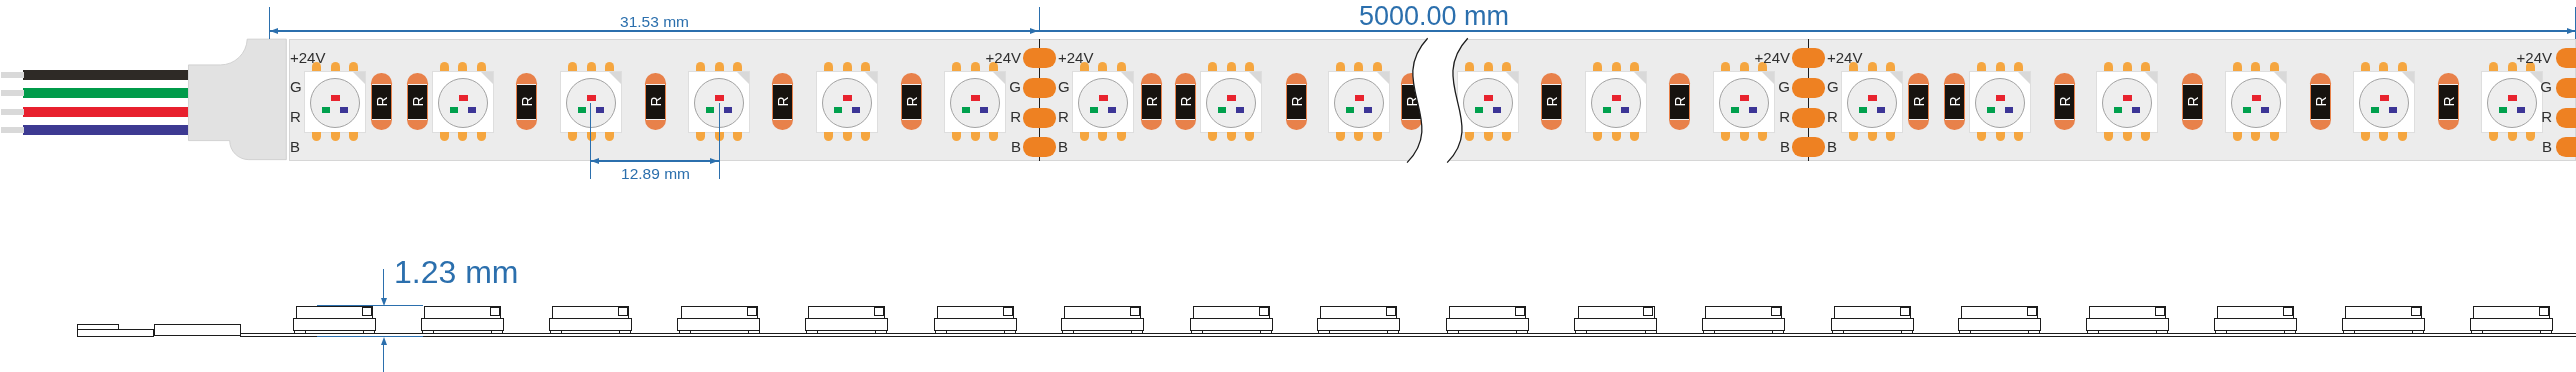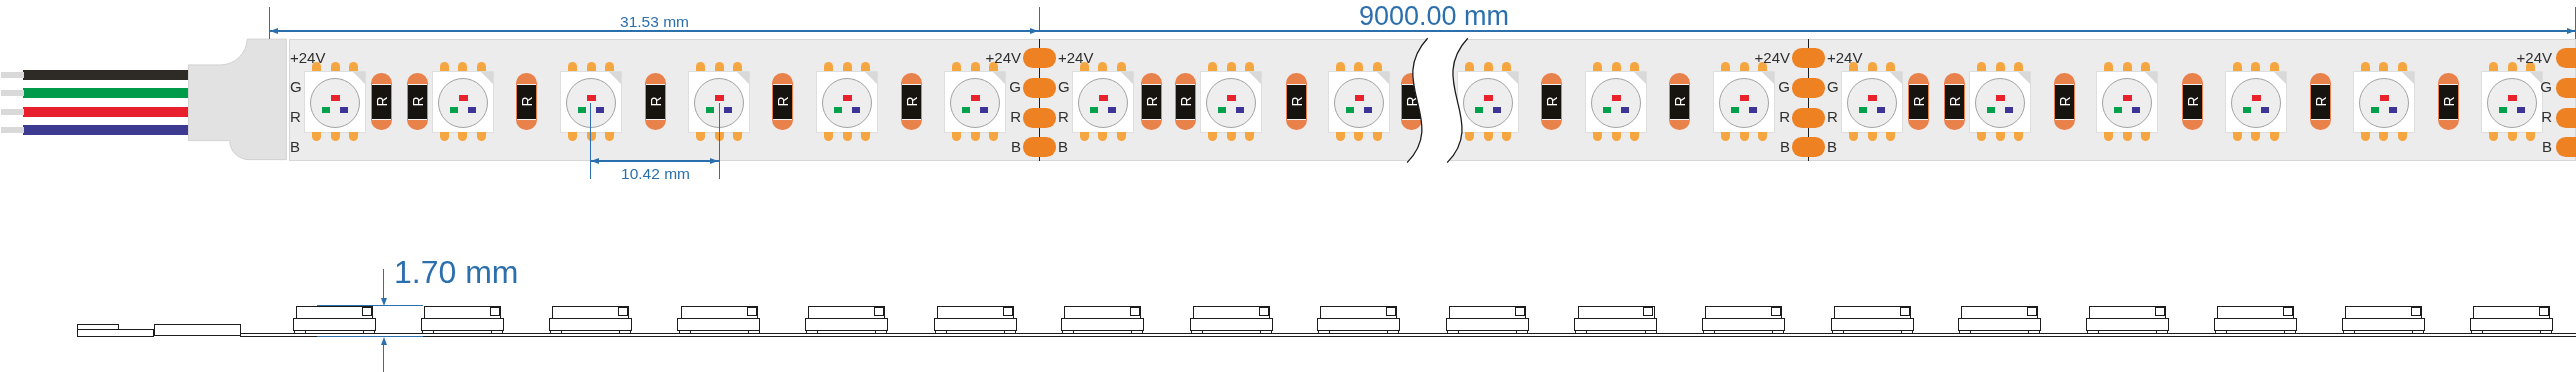--- a/index.html
+++ b/index.html
@@ -431,28 +431,28 @@
     </svg>
 
     <div class="dim" style="left:270px;top:30px;width:2306px;height:1.5px;"></div>
     <div class="dim" style="left:269px;top:7.2px;width:1px;height:32px;"></div>
     <div class="dim" style="left:1039px;top:7.2px;width:1px;height:23px;"></div>
     <div class="dim" style="left:2575px;top:7.2px;width:1px;height:32px;"></div>
     <div class="arr left" style="left:270px;top:27.6px;"></div>
     <div class="arr right" style="left:1030px;top:27.6px;"></div>
     <div class="arr right" style="left:2567px;top:27.6px;"></div>
     <div class="dim-text" style="left:577px;top:13px;width:155px;text-align:center;font-size:15.5px;">31.53 mm</div>
-    <div class="dim-text" style="left:1331px;top:0.5px;width:206px;text-align:center;font-size:27px;">9000.00 mm</div>
+    <div class="dim-text" style="left:1331px;top:0.5px;width:206px;text-align:center;font-size:27px;">5000.00 mm</div>
 
     <div class="dim" style="left:590px;top:103px;width:1px;height:76px;"></div>
     <div class="dim" style="left:719px;top:103px;width:1px;height:76px;"></div>
     <div class="dim" style="left:591px;top:160px;width:128px;height:1.5px;"></div>
     <div class="arr left" style="left:591px;top:158px;"></div>
     <div class="arr right" style="left:710px;top:158px;"></div>
-    <div class="dim-text" style="left:578px;top:165px;width:155px;text-align:center;font-size:15.5px;">10.42 mm</div>
+    <div class="dim-text" style="left:578px;top:165px;width:155px;text-align:center;font-size:15.5px;">12.89 mm</div>
 
   </div>
 
   <div class="abs" id="sideview" style="left:0;top:206px;width:2603px;height:166px;">
 
     <div class="sv" style="left:77px;top:118px;width:42px;height:6.2px;"></div>
     <div class="sv" style="left:77px;top:123px;width:77px;height:7.7px;"></div>
     <div class="sv" style="left:154px;top:118px;width:87px;height:12.4px;"></div>
     <div class="sv" style="left:240px;top:127px;width:2363px;height:4.1px;"></div>
 
@@ -548,16 +548,16 @@
         <div class="sv" style="left: 2473px; top: 100px; width: 77px; height: 13px;"></div>
         <div class="sv" style="left: 2539px; top: 101px; width: 9.8px; height: 8.8px;"></div>
       </div>
 
     <div class="dim" style="left:317px;top:99px;width:106px;height:0.8px;"></div>
     <div class="dim" style="left:317px;top:130px;width:106px;height:0.8px;"></div>
     <div class="dim" style="left:383px;top:63px;width:1px;height:29px;"></div>
     <div class="arr down" style="left:381px;top:92px;"></div>
     <div class="dim" style="left:383px;top:139px;width:1px;height:28px;"></div>
     <div class="arr up" style="left:381px;top:131px;"></div>
-    <div class="dim-text" style="left:394px;top:48px;font-size:32px;">1.70 mm</div>
+    <div class="dim-text" style="left:394px;top:48px;font-size:32px;">1.23 mm</div>
   </div>
 </div>
 
 
 </body></html>

